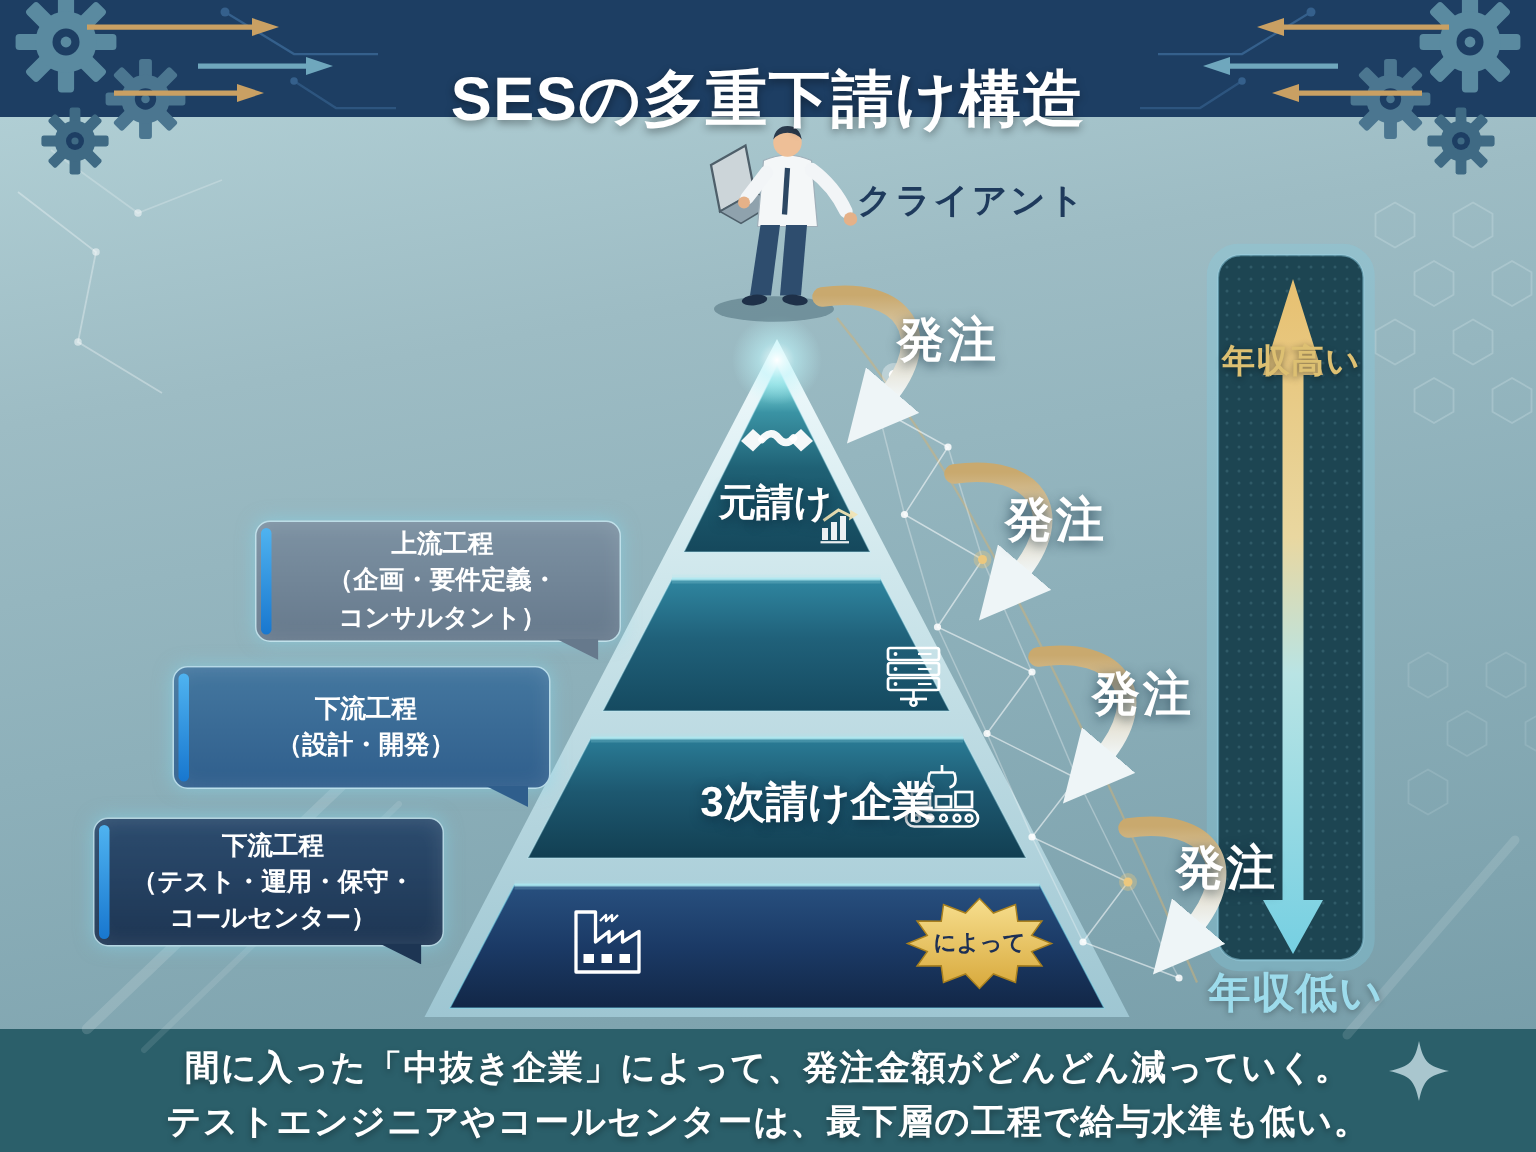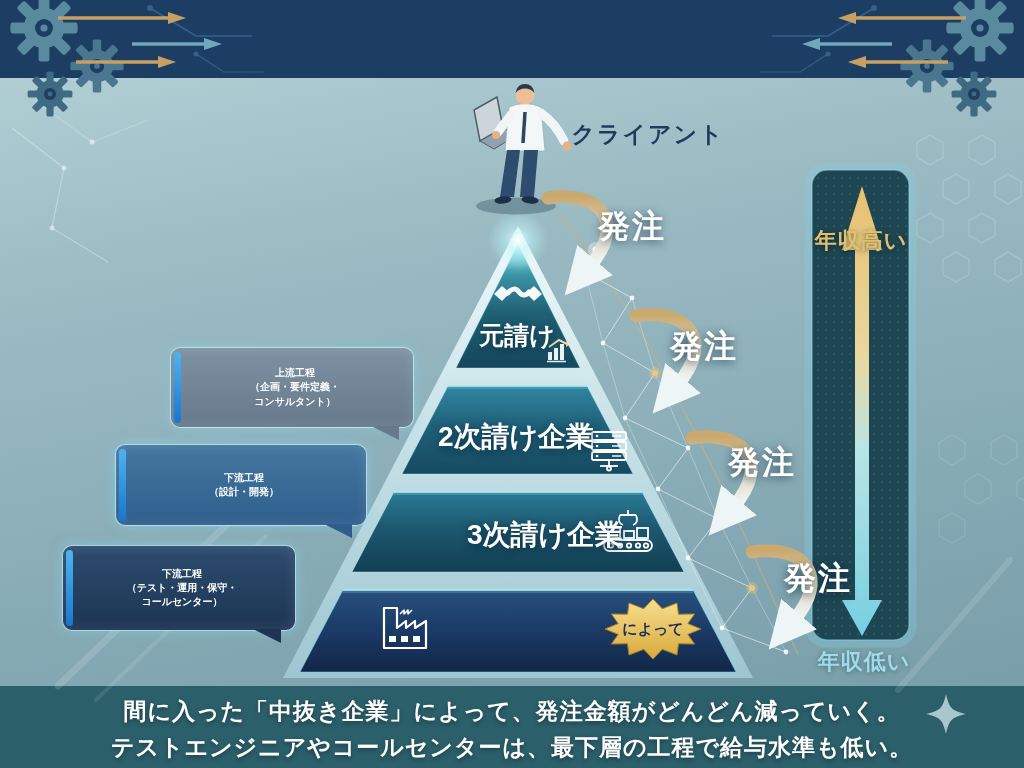--- a/index.html
+++ b/index.html
@@ -11,25 +11,25 @@
   .title{position:absolute;left:0;top:0;width:1024px;height:78px;line-height:78px;text-align:center;
     color:#fff;font-size:41px;font-weight:800;letter-spacing:1px;z-index:5;text-shadow:0 2px 6px rgba(0,0,0,.4);}
   svg.scene{position:absolute;left:0;top:0;z-index:3;pointer-events:none;}
   .ovl{position:absolute;z-index:6;transform:translate(-50%,-50%);white-space:nowrap;}
   .client-lbl{color:#1e3a5c;font-size:23px;font-weight:800;letter-spacing:2px;}
   .tier-lbl{color:#fff;font-weight:800;text-shadow:0 2px 8px rgba(8,35,54,.75);text-align:center;}
   .t1{font-size:25px;} .tbig{font-size:28px;}
   .order-lbl{color:#fff;font-size:32px;font-weight:800;letter-spacing:2px;text-shadow:0 2px 8px rgba(8,35,54,.7);}
   .badge-lbl{color:#1c2f55;font-size:15px;font-weight:800;z-index:7;}
   .sal-hi{color:#ddc072;font-size:22px;font-weight:800;letter-spacing:1px;text-shadow:0 1px 5px rgba(0,0,0,.45);margin-top:44px;}
-  .sal-lo{color:#9ddcec;font-size:22px;font-weight:800;letter-spacing:1px;text-shadow:0 1px 5px rgba(0,0,0,.35);}
+  .sal-lo{color:#9ddcec;font-size:28px;font-weight:800;letter-spacing:1px;text-shadow:0 1px 5px rgba(0,0,0,.35);}
   .bubble{position:absolute;z-index:6;border:1.5px solid rgba(205,238,247,.85);border-radius:10px;
     box-shadow:0 0 12px rgba(130,220,242,.5), inset 0 0 14px rgba(255,255,255,.12);
     display:flex;align-items:center;justify-content:center;text-align:center;
-    color:#fff;font-size:10px;font-weight:700;line-height:1.42;white-space:pre-line;padding:4px 10px 4px 16px;}
+    color:#fff;font-size:17px;font-weight:700;line-height:1.42;white-space:pre-line;padding:4px 10px 4px 16px;}
   .bubble .bar{position:absolute;left:3px;top:4px;bottom:4px;width:7px;border-radius:4px;
     background:linear-gradient(180deg,#4fb3f0,#1877cf);}
   .bubble .tail{position:absolute;right:14px;bottom:-13px;width:28px;height:14px;
     clip-path:polygon(0 0,100% 0,100% 100%);}
   .b1{left:170px;top:347px;width:216px;height:71px;background:linear-gradient(180deg,#7d92a3,#66798c);}
   .b1 .tail{background:#66798c;}
   .b2{left:115px;top:444px;width:224px;height:72px;background:linear-gradient(180deg,#44779f,#2f5e8c);}
   .b2 .tail{background:#2f5e8c;}
   .b3{left:62px;top:545px;width:206px;height:76px;background:linear-gradient(180deg,#2c4c6e,#1d3553);}
   .b3 .tail{background:#1d3553;}
@@ -326,25 +326,25 @@
           <polygon points="168,12 186,18 168,24" fill="#c9a063"></polygon>
         <line x1="132" y1="44" x2="204" y2="44" stroke="#6fa7bd" stroke-width="3.5"></line>
           <polygon points="204,38 222,44 204,50" fill="#6fa7bd"></polygon>
         <line x1="76" y1="62" x2="158" y2="62" stroke="#c9a063" stroke-width="3.5"></line>
           <polygon points="158,56 176,62 158,68" fill="#c9a063"></polygon>
       </g>
     </g>
     <use href="#hdecor" transform="translate(1024,0) scale(-1,1)"></use>
   </svg>
 
+  <h1 class="title">SESの多重下請け構造</h1>
 
   <div class="ovl client-lbl" style="left:648px;top:134px;">クライアント</div>
 
   <div class="ovl tier-lbl t1" style="left:517px;top:335px;">元請け</div>
-  <div class="ovl tier-lbl tbig" style="left:516px;top:437px;">2次請け企業</div>
   <div class="ovl tier-lbl tbig" style="left:513px;top:535px;margin-left:32px;">3次請け企業</div>
   <div class="ovl badge-lbl" style="left:653px;top:629px;">によって</div>
 
   <div class="ovl order-lbl" style="left:632px;top:227px;">発注</div>
   <div class="ovl order-lbl" style="left:704px;top:347px;">発注</div>
   <div class="ovl order-lbl" style="left:762px;top:463px;">発注</div>
   <div class="ovl order-lbl" style="left:818px;top:579px;">発注</div>
 
   <div class="ovl sal-hi" style="left:861px;top:197px;">年収高い</div>
   <div class="ovl sal-lo" style="left:864px;top:662px;">年収低い</div>

